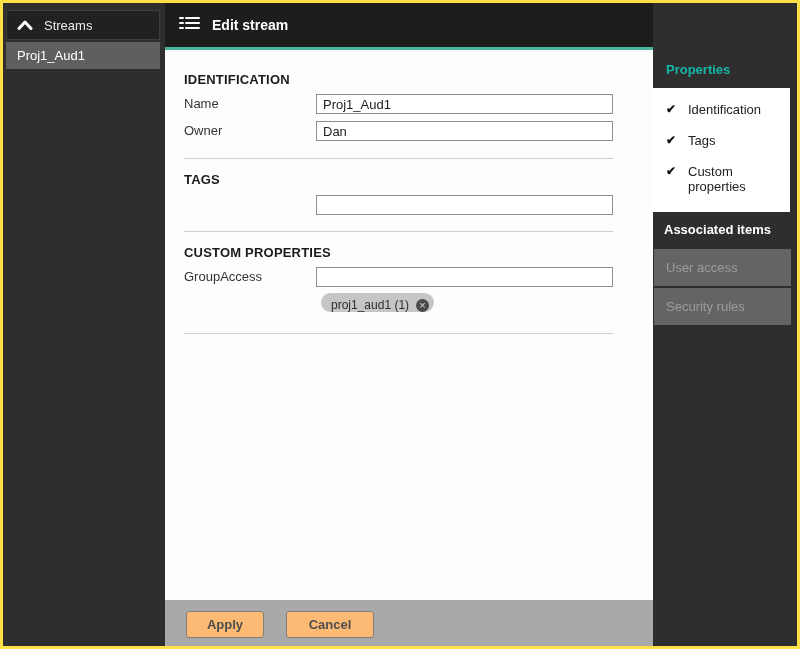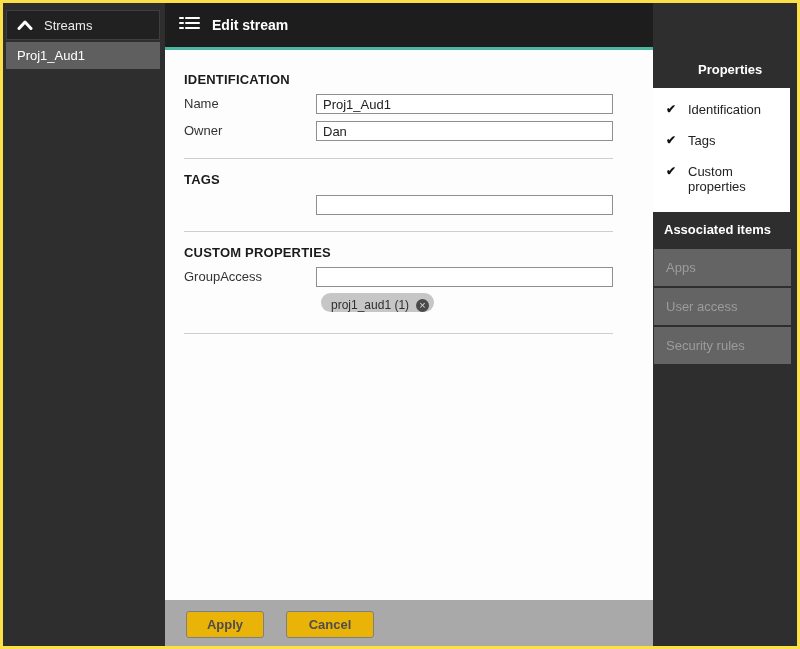--- a/index.html
+++ b/index.html
@@ -63,31 +63,31 @@
     background:#4a4a4a; color:#dcdcdc; font-size:11px; line-height:13px;
     text-align:center; cursor:pointer; display:inline-block;
   }
   
   .footer-bar {
     position:absolute; left:162px; top:597px; width:488px; height:52px;
     background:#a9a9a9;
   }
   .footer-btn {
     position:absolute; top:11px; height:27px;
-    background:#eab308; border:1px solid #7f7f7f; border-radius:3px;
+    background:#fdba74; border:1px solid #7f7f7f; border-radius:3px;
     color:#4e4e4e; font-size:13px; font-weight:bold;
     font-family:"Liberation Sans", sans-serif; cursor:pointer;
   }
   .btn-apply { left:21px; width:78px; }
   .btn-cancel { left:121px; width:88px; }
   
   .right-panel { position:absolute; left:650px; top:0; width:150px; height:649px; }
   .props-title {
     position:absolute; left:13px; top:59px;
-    color:#ffffff; font-size:13px; font-weight:bold;margin-left:32px;
+    color:#14b8a6; font-size:13px; font-weight:bold;
   }
   .props-nav {
     position:absolute; left:0; top:85px; width:137px;
     background:#ffffff; padding:6px 0 10px;
   }
   .props-nav-item {
     display:flex; align-items:flex-start; gap:9px;
     padding:8px 0 8px 13px; cursor:pointer;
   }
   .check-glyph { font-size:12px; font-weight:bold; color:#111; width:13px; line-height:15px; }
@@ -186,19 +186,18 @@
       </div>
       <div class="props-nav-item">
         <span class="check-glyph">✔</span>
         <span class="props-nav-label">Custom properties</span>
       </div>
     </div>
 
     <div class="assoc-title">Associated items</div>
 
     <div class="assoc-list">
-      <button class="assoc-btn">Apps</button>
       <button class="assoc-btn">User access</button>
       <button class="assoc-btn">Security rules</button>
     </div>
   </div>
 
 </div>
 
 </body></html>

